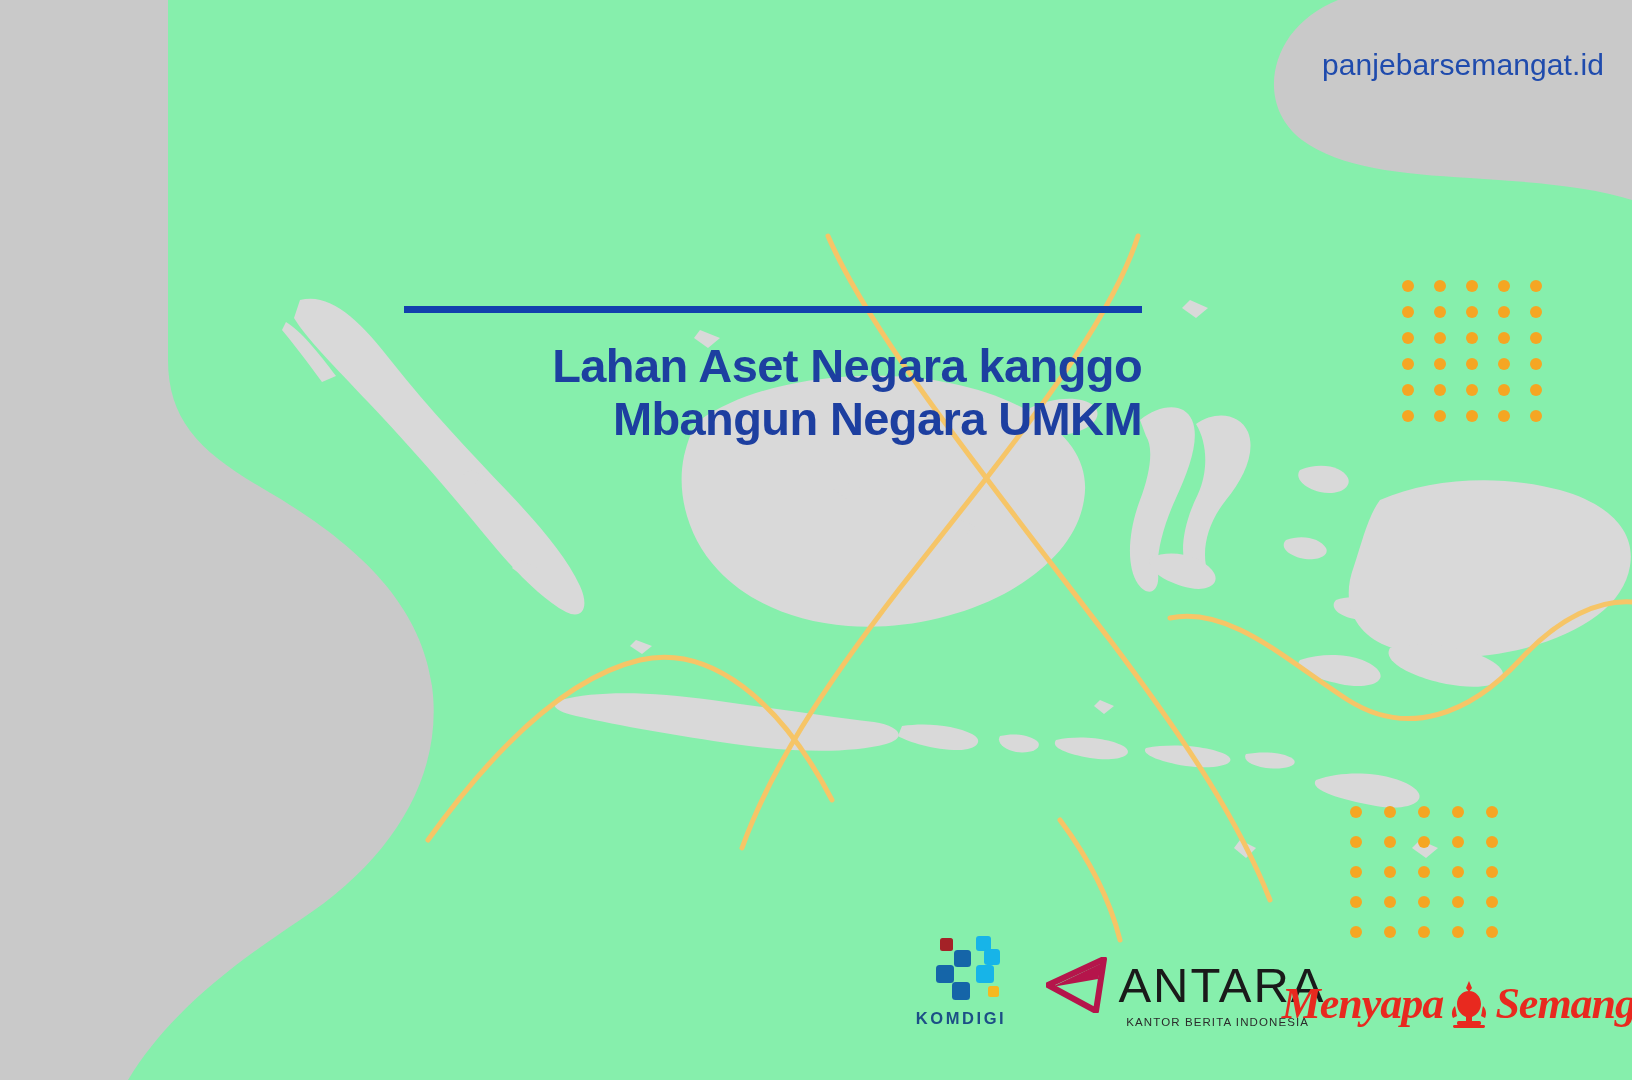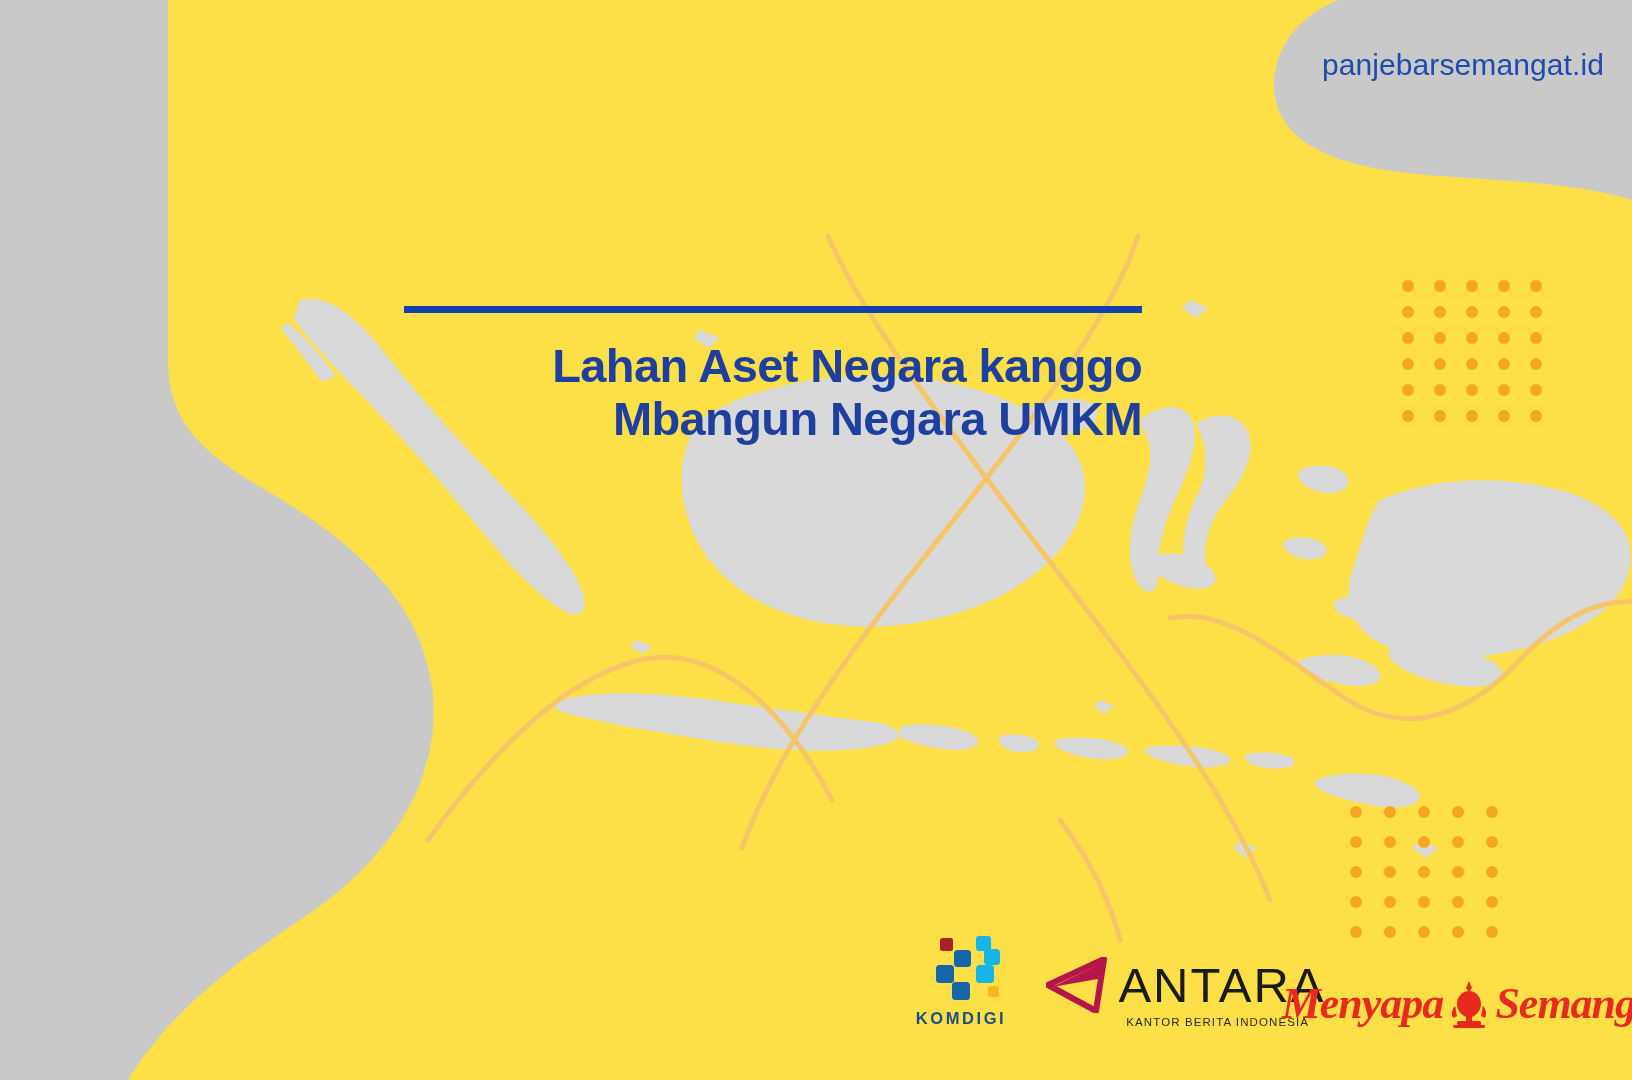--- a/index.html
+++ b/index.html
@@ -5,21 +5,21 @@
   html,body{margin:0;padding:0;background:#fff;}
   body{
     font-family:"Liberation Sans","DejaVu Sans",sans-serif;
     -webkit-font-smoothing:antialiased;
   }
   #stage{
     position:relative;
     width:1632px;
     height:1080px;
     overflow:hidden;
-    background:#fde047;
+    background:#86efac;
   }
   .layer{position:absolute;top:0;left:0;width:1632px;height:1080px;}
   .layer svg{display:block;width:1632px;height:1080px;}
 
   
   #site-url{
     position:absolute;
     right:28px;
     top:48px;
     font-size:30px;

